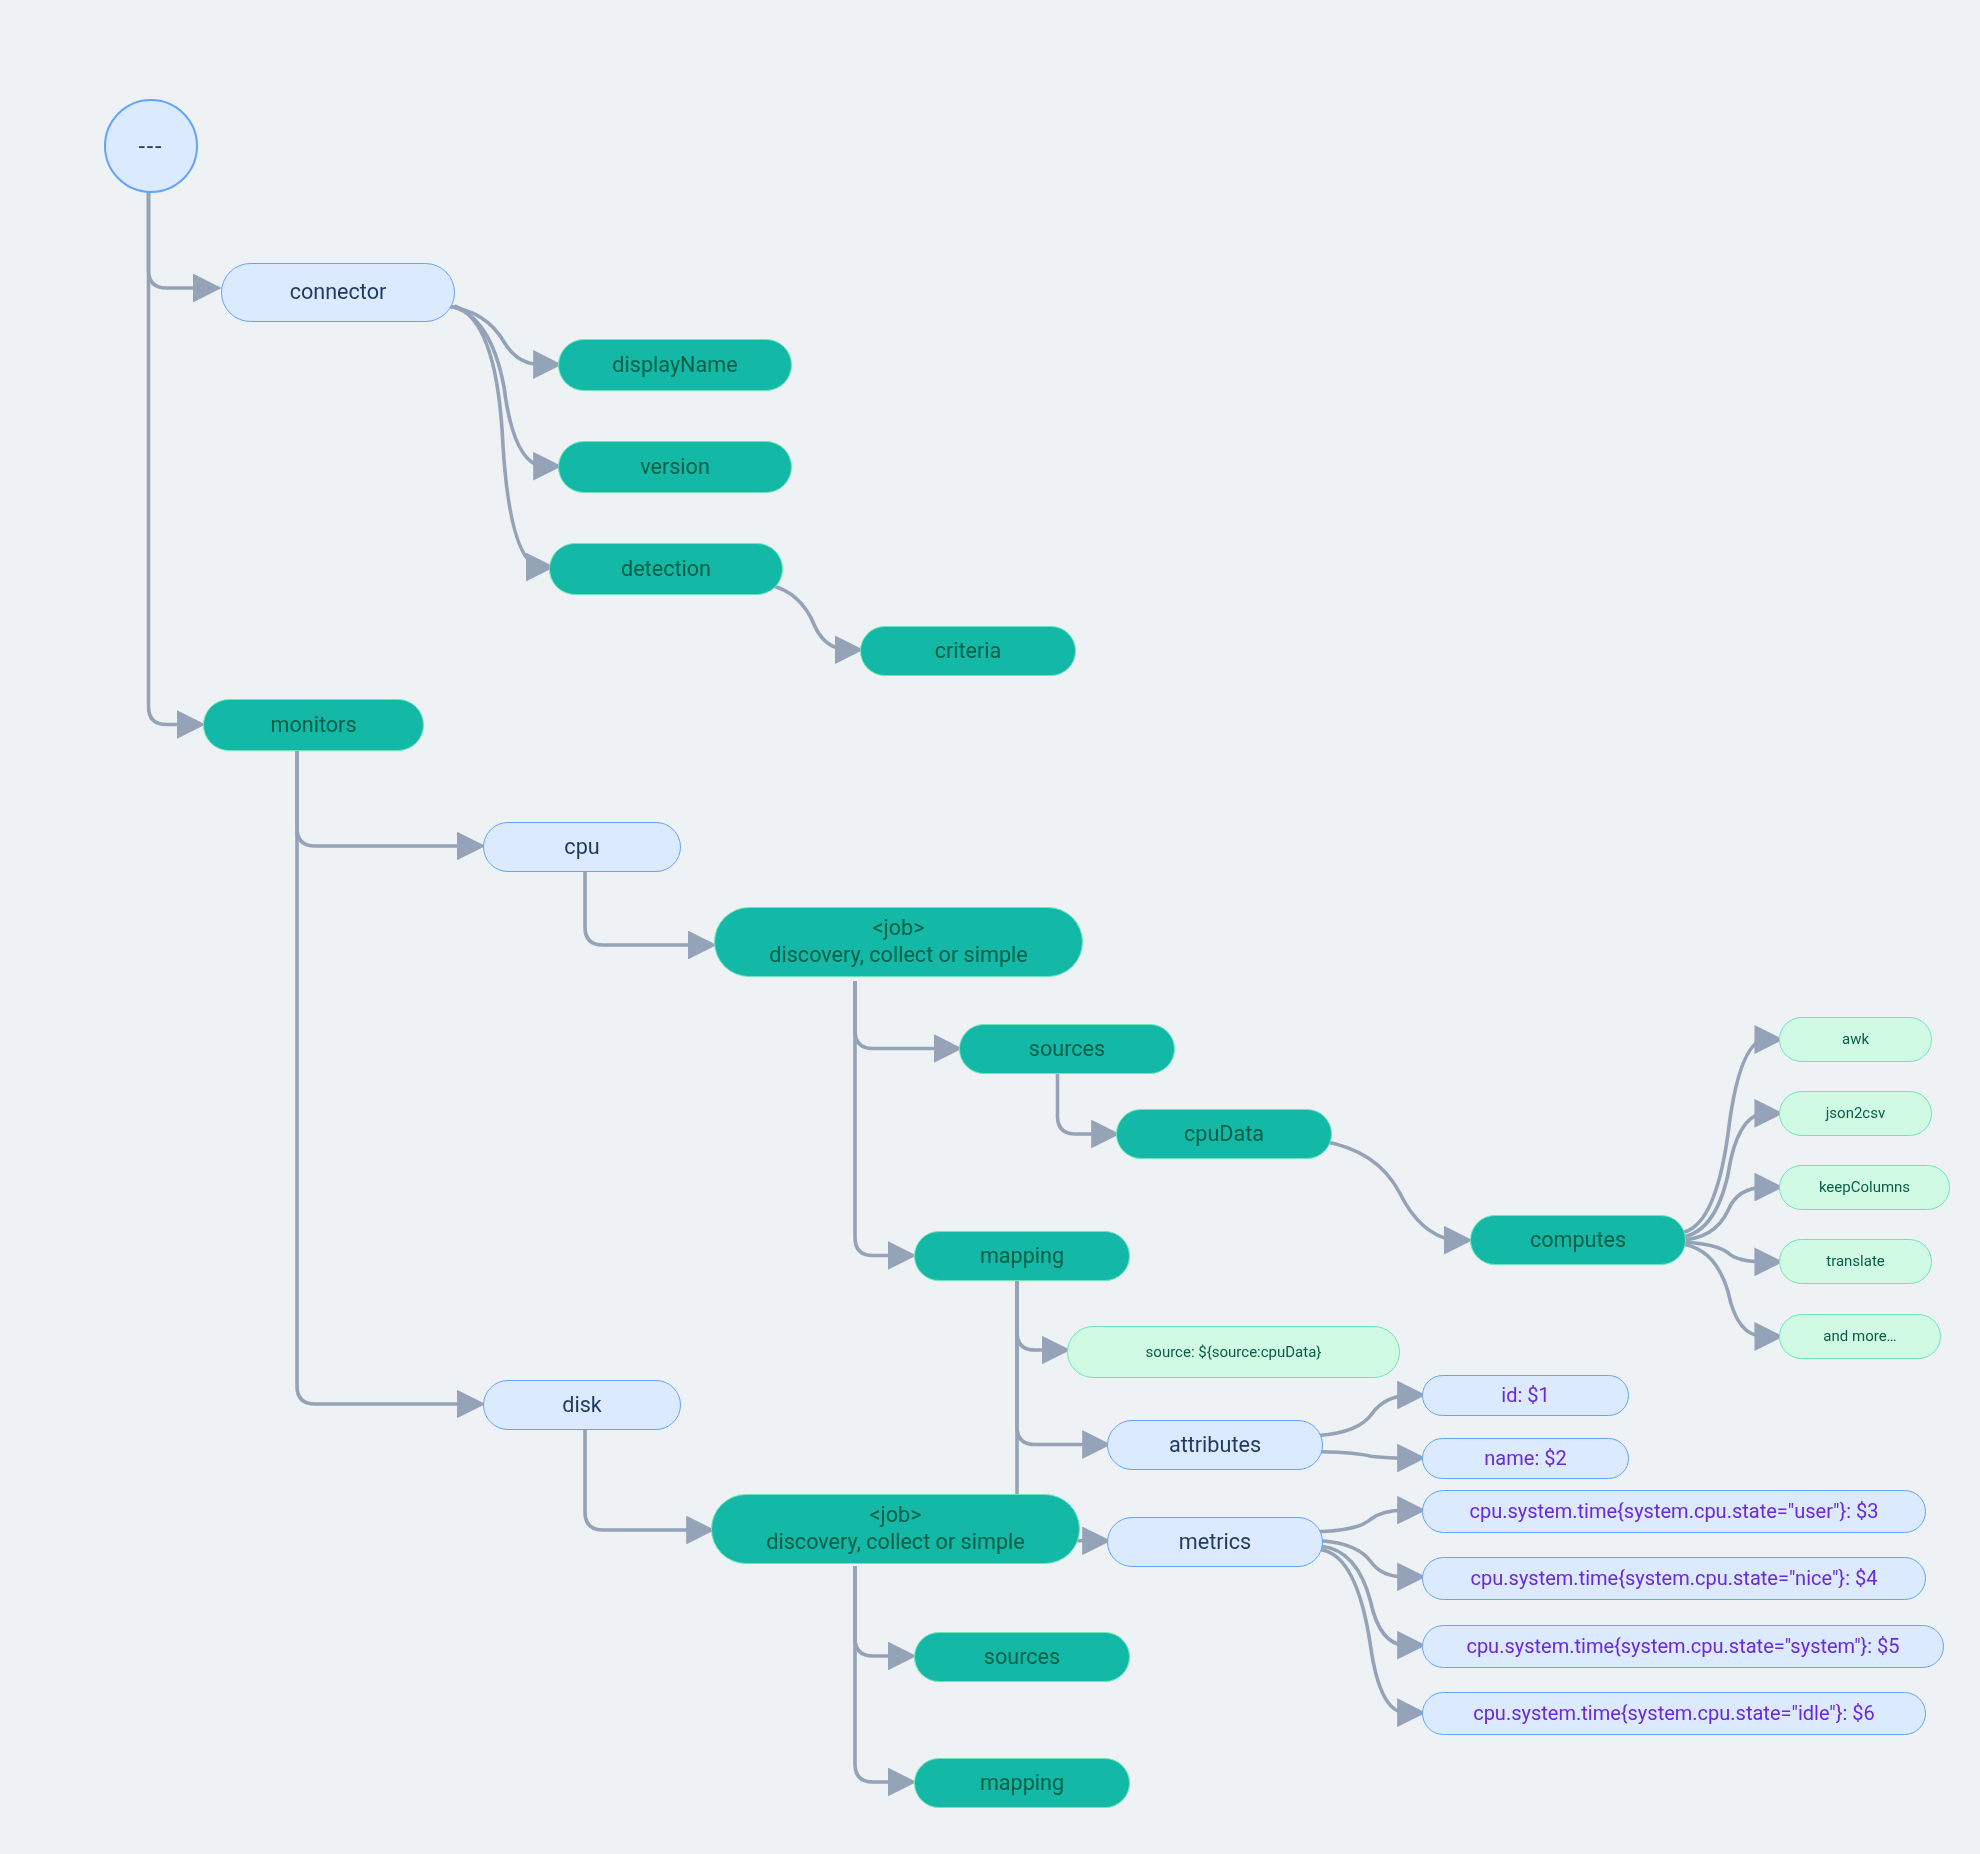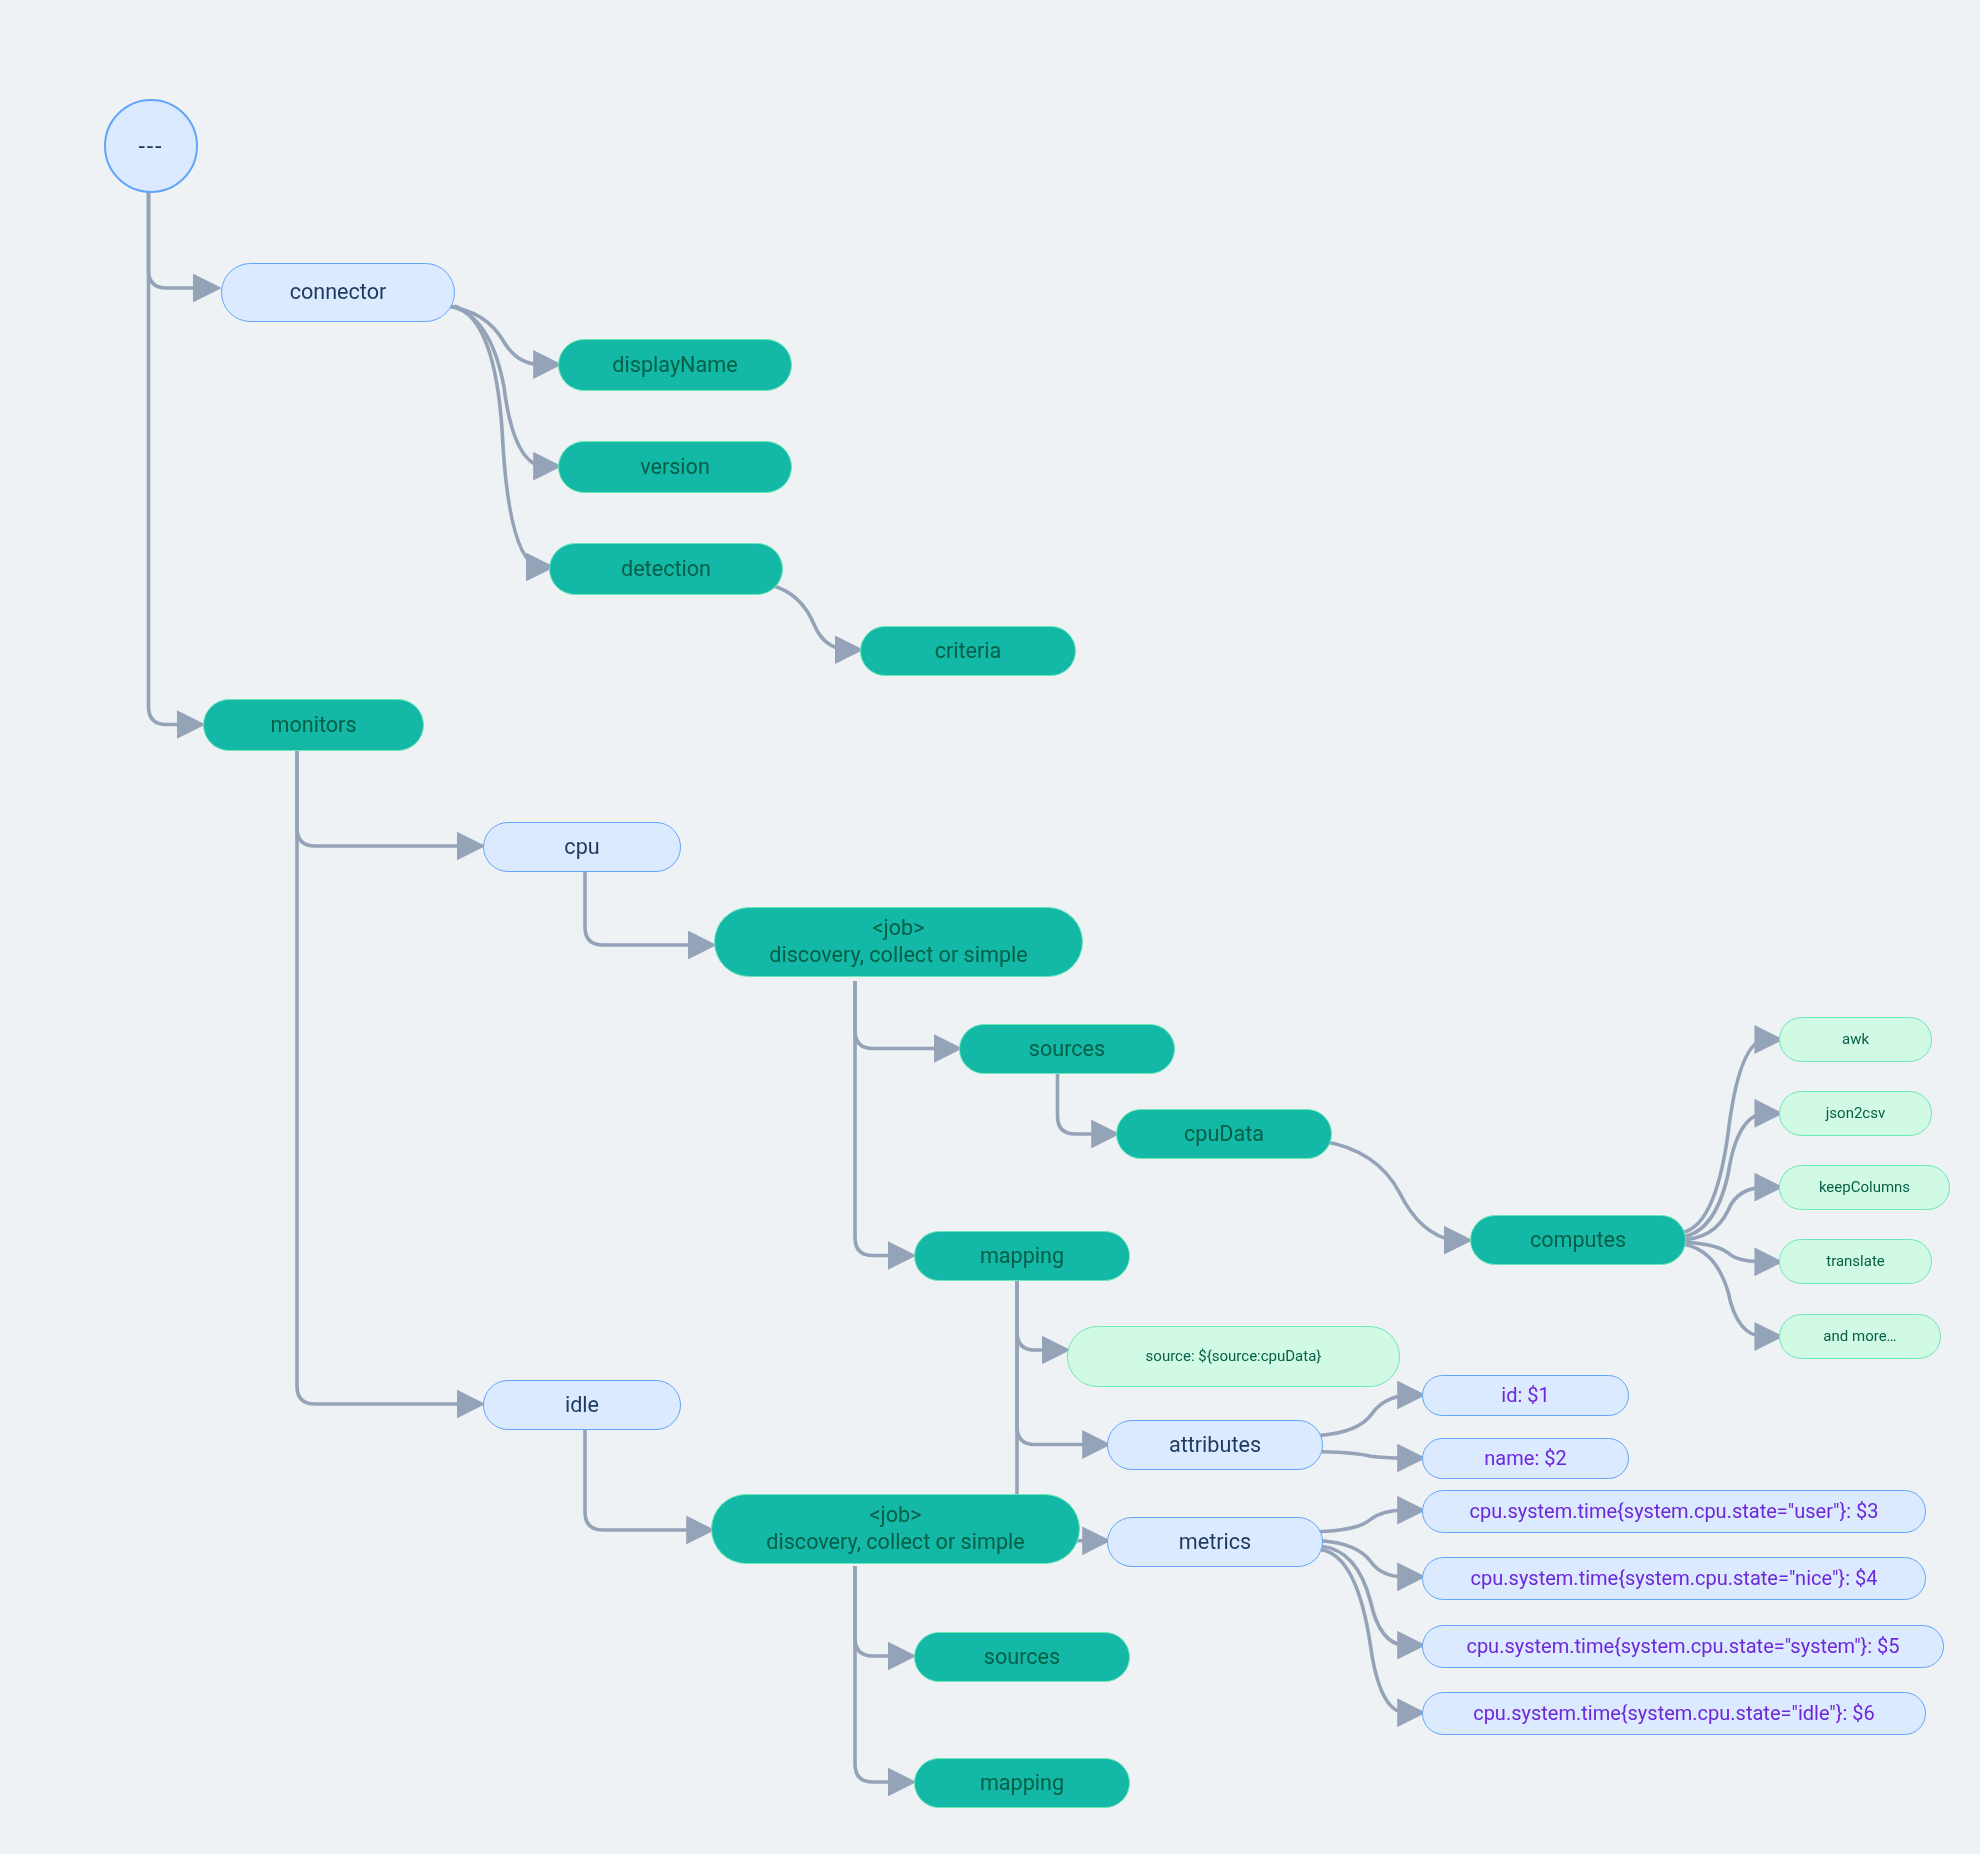--- a/index.html
+++ b/index.html
@@ -126,32 +126,32 @@
   <div class="node green" style="left:1116px; top:1109px; width:216px; height:50px;">cpuData</div>
   <div class="node green" style="left:1470px; top:1215px; width:216px; height:50px;">computes</div>
 
   <div class="node greenwide" style="left:1779px; top:1017px; width:153px; height:45px;">awk</div>
   <div class="node greenwide" style="left:1779px; top:1091px; width:153px; height:45px;">json2csv</div>
   <div class="node greenwide" style="left:1779px; top:1165px; width:171px; height:45px;">keepColumns</div>
   <div class="node greenwide" style="left:1779px; top:1239px; width:153px; height:45px;">translate</div>
   <div class="node greenwide" style="left:1779px; top:1314px; width:162px; height:45px;">and more…</div>
 
   <div class="node green" style="left:914px; top:1231px; width:216px; height:50px;">mapping</div>
-  <div class="node greenwide" style="left:1067px; top:1326px; width:333px; height:61px;">source: ${source:cpuData}</div>
+  <div class="node greenwide" style="left:1067px; top:1326px; width:333px; height:52px;">source: ${source:cpuData}</div>
   <div class="node blue" style="left:1107px; top:1420px; width:216px; height:50px;">attributes</div>
   <div class="node blue" style="left:1107px; top:1517px; width:216px; height:50px;">metrics</div>
 
   <div class="node bluewide" style="left:1422px; top:1375px; width:207px; height:41px;">id: $1</div>
   <div class="node bluewide" style="left:1422px; top:1438px; width:207px; height:41px;">name: $2</div>
 
   <div class="node bluewide" style="left:1422px; top:1490px; width:504px; height:43px;">cpu.system.time{system.cpu.state="user"}: $3</div>
   <div class="node bluewide" style="left:1422px; top:1557px; width:504px; height:43px;">cpu.system.time{system.cpu.state="nice"}: $4</div>
   <div class="node bluewide" style="left:1422px; top:1625px; width:522px; height:43px;">cpu.system.time{system.cpu.state="system"}: $5</div>
   <div class="node bluewide" style="left:1422px; top:1692px; width:504px; height:43px;">cpu.system.time{system.cpu.state="idle"}: $6</div>
 
-  <div class="node blue" style="left:483px; top:1380px; width:198px; height:50px;">idle</div>
+  <div class="node blue" style="left:483px; top:1380px; width:198px; height:50px;">disk</div>
   <div class="node green multiline" style="left:711px; top:1494px; width:369px; height:70px;">
       <span>&lt;job&gt;<br>discovery, collect or simple</span>
     </div>
   <div class="node green" style="left:914px; top:1632px; width:216px; height:50px;">sources</div>
   <div class="node green" style="left:914px; top:1758px; width:216px; height:50px;">mapping</div>
 </div>
 
 
 </body></html>

